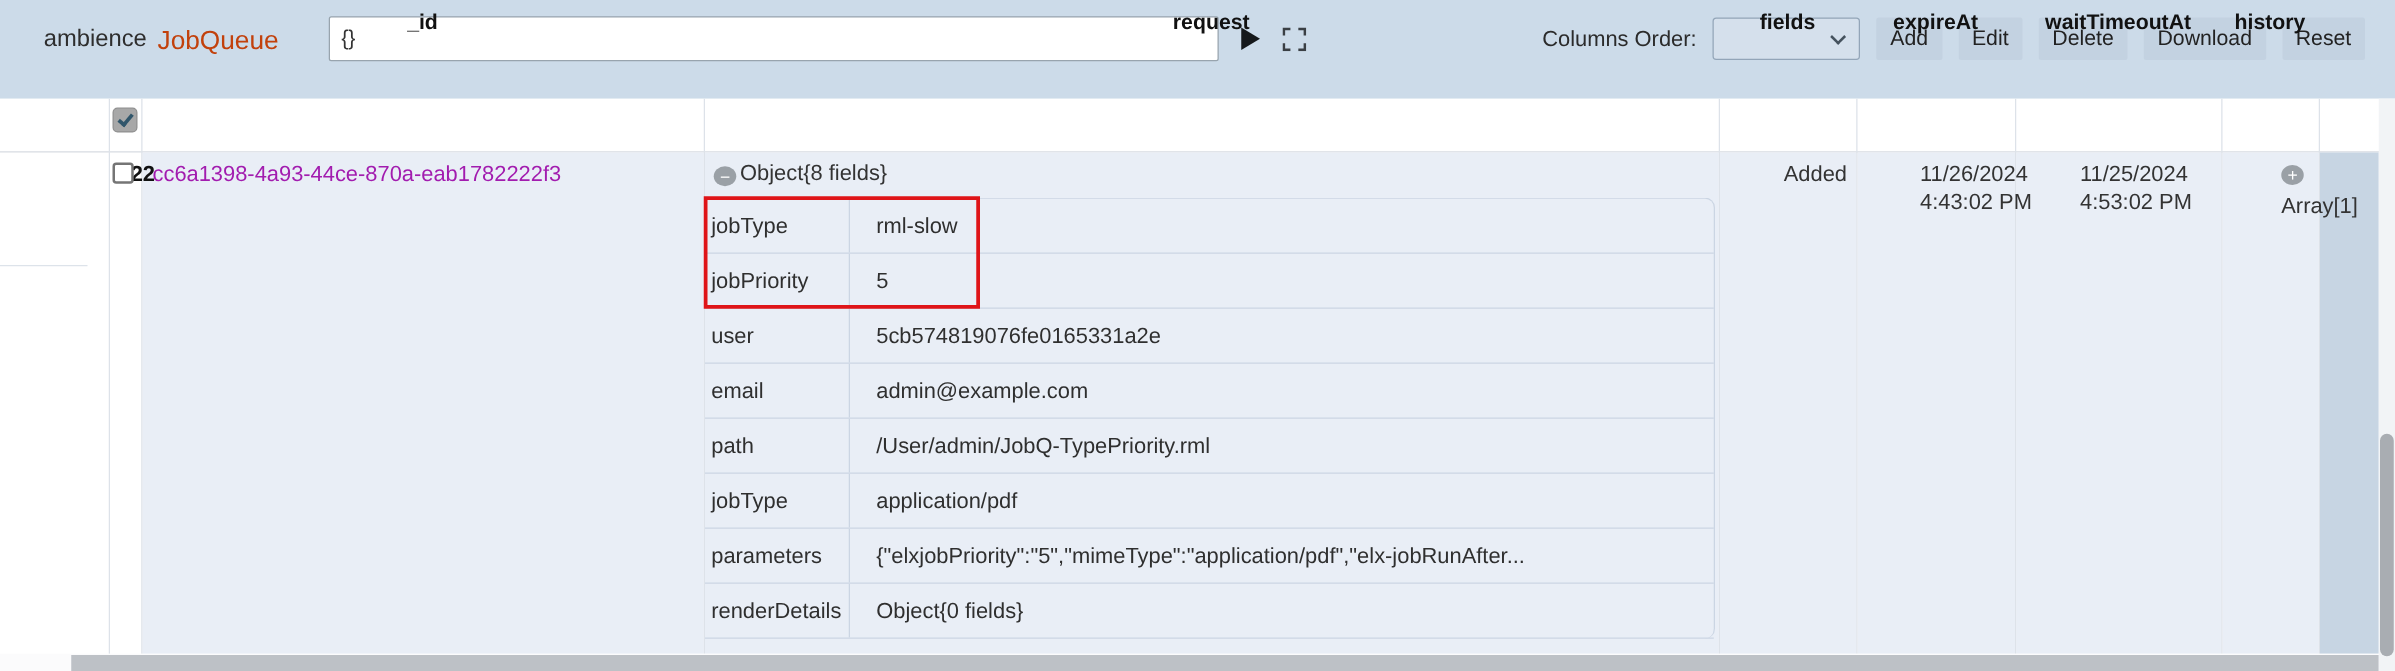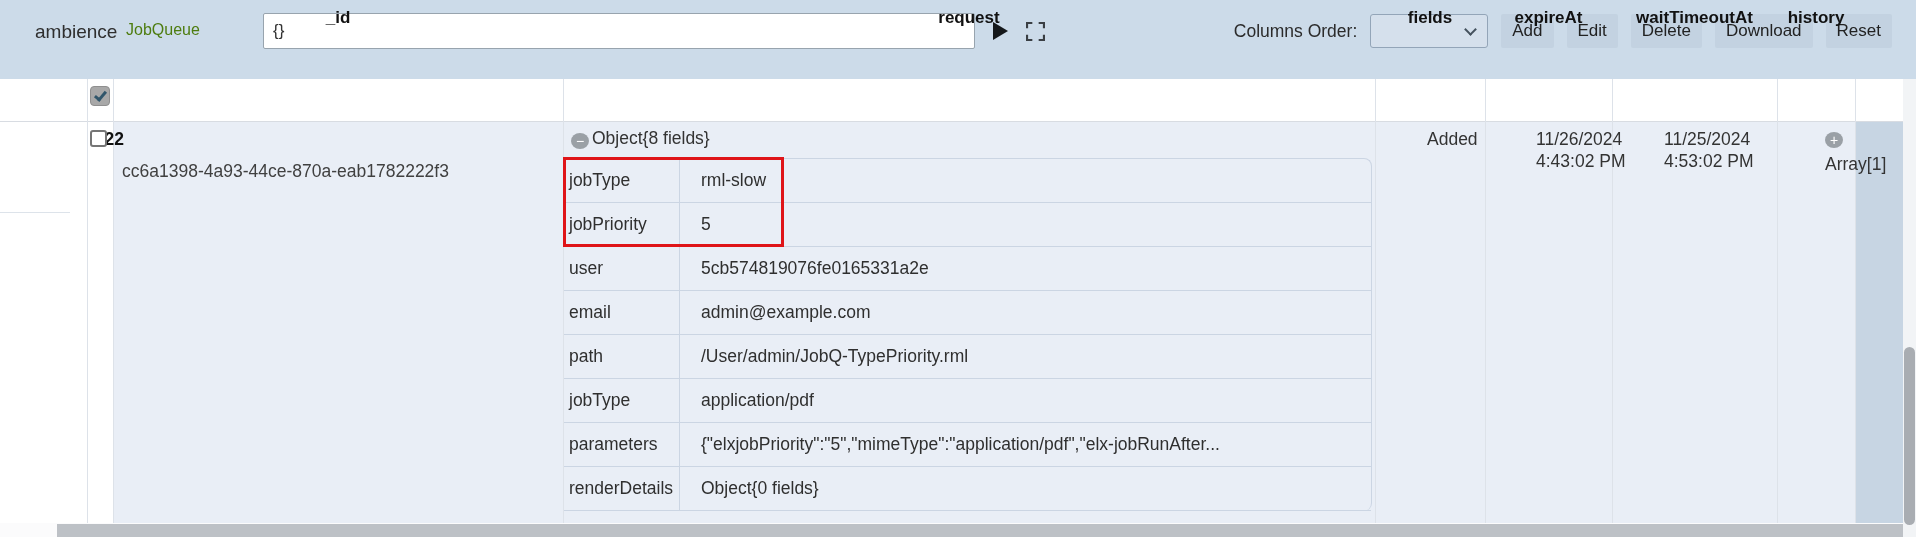--- a/index.html
+++ b/index.html
@@ -3,21 +3,21 @@
 <meta charset="utf-8">
 <style>
   * { margin:0; padding:0; box-sizing:border-box; }
   html,body { width:1916px; height:537px; overflow:hidden; background:#fff;
     font-family:"Liberation Sans","DejaVu Sans",sans-serif; }
   .screen { position:relative; width:1916px; height:537px; background:#fff; }
 
   
   .toolbar { position:absolute; left:0; top:0; width:1916px; height:79px; background:#ccdbe9; }
   .app-label { position:absolute; left:35px; top:21px; font-size:19px; color:#2e2e2e; }
-  .coll-label { position:absolute; left:126px; top:21px; font-size:16px; color:#4d7c0f; }
+  .coll-label { position:absolute; left:126px; top:21px; font-size:21px; color:#c2410c; }
   .query-input { position:absolute; left:263px; top:13px; width:712px; height:36px;
     border:1px solid #98a4ae; border-radius:2px; background:#fff; font-size:17px; color:#333;
     padding-left:9px; font-family:inherit; }
   .icon-btn { position:absolute; top:17px; width:28px; height:28px; border:none; background:transparent;
     display:flex; align-items:center; justify-content:center; cursor:pointer; }
   .play-tri { width:0; height:0; border-left:15px solid #15181b; border-top:9px solid transparent;
     border-bottom:9px solid transparent; }
   .right-group { position:absolute; right:24px; top:13px; height:36px; display:flex; gap:13px; align-items:center; }
   .co-label { font-size:17.5px; color:#2b2b2b; }
   .select-box { position:relative; width:118px; height:34px; background:#d5e0ec; border:1px solid #93a5b8;
@@ -39,21 +39,21 @@
   
   .vline { position:absolute; top:79px; width:1px; height:444px; background:#dde2e9; }
 
   
   .cellbg { position:absolute; top:122px; height:401px; background:#e9eef6; }
   .filler { position:absolute; left:1856px; top:122px; width:47px; height:401px; background:#c7d5e3; }
   .rowindex { position:absolute; left:0; top:129px; width:80px; text-align:right; font-weight:bold;
     font-size:17.5px; color:#111;margin-left:44px; }
   .rowcb { position:absolute; left:90px; top:130px; width:17px; height:17px; background:#fff;
     border:2px solid #757575; border-radius:3px; cursor:pointer; }
-  .idtext { position:absolute; left:122px; top:129px; font-size:17.5px; color:#404040;margin-top:32px; }
+  .idtext { position:absolute; left:122px; top:129px; font-size:17.5px; color:#a21caf; }
   .celltext { position:absolute; font-size:17.5px; color:#333; line-height:21.5px;margin-left:43px; }
   .badge { display:inline-flex; align-items:center; justify-content:center; width:18px; height:16px;
     background:#9aa0a6; color:#fff; border-radius:50%; font-size:14px; line-height:16px; cursor:pointer;
     vertical-align:-2px; }
 
   
   .objhead { position:absolute; left:571px; top:128px; font-size:17.5px; color:#333; }
   .objhead .sum { margin-left:3px; }
   .nested { position:absolute; left:564px; top:158px; width:808px; border-top:1px solid #cbd5e3;
     border-right:1px solid #cbd5e3; border-radius:0 8px 8px 0; }

